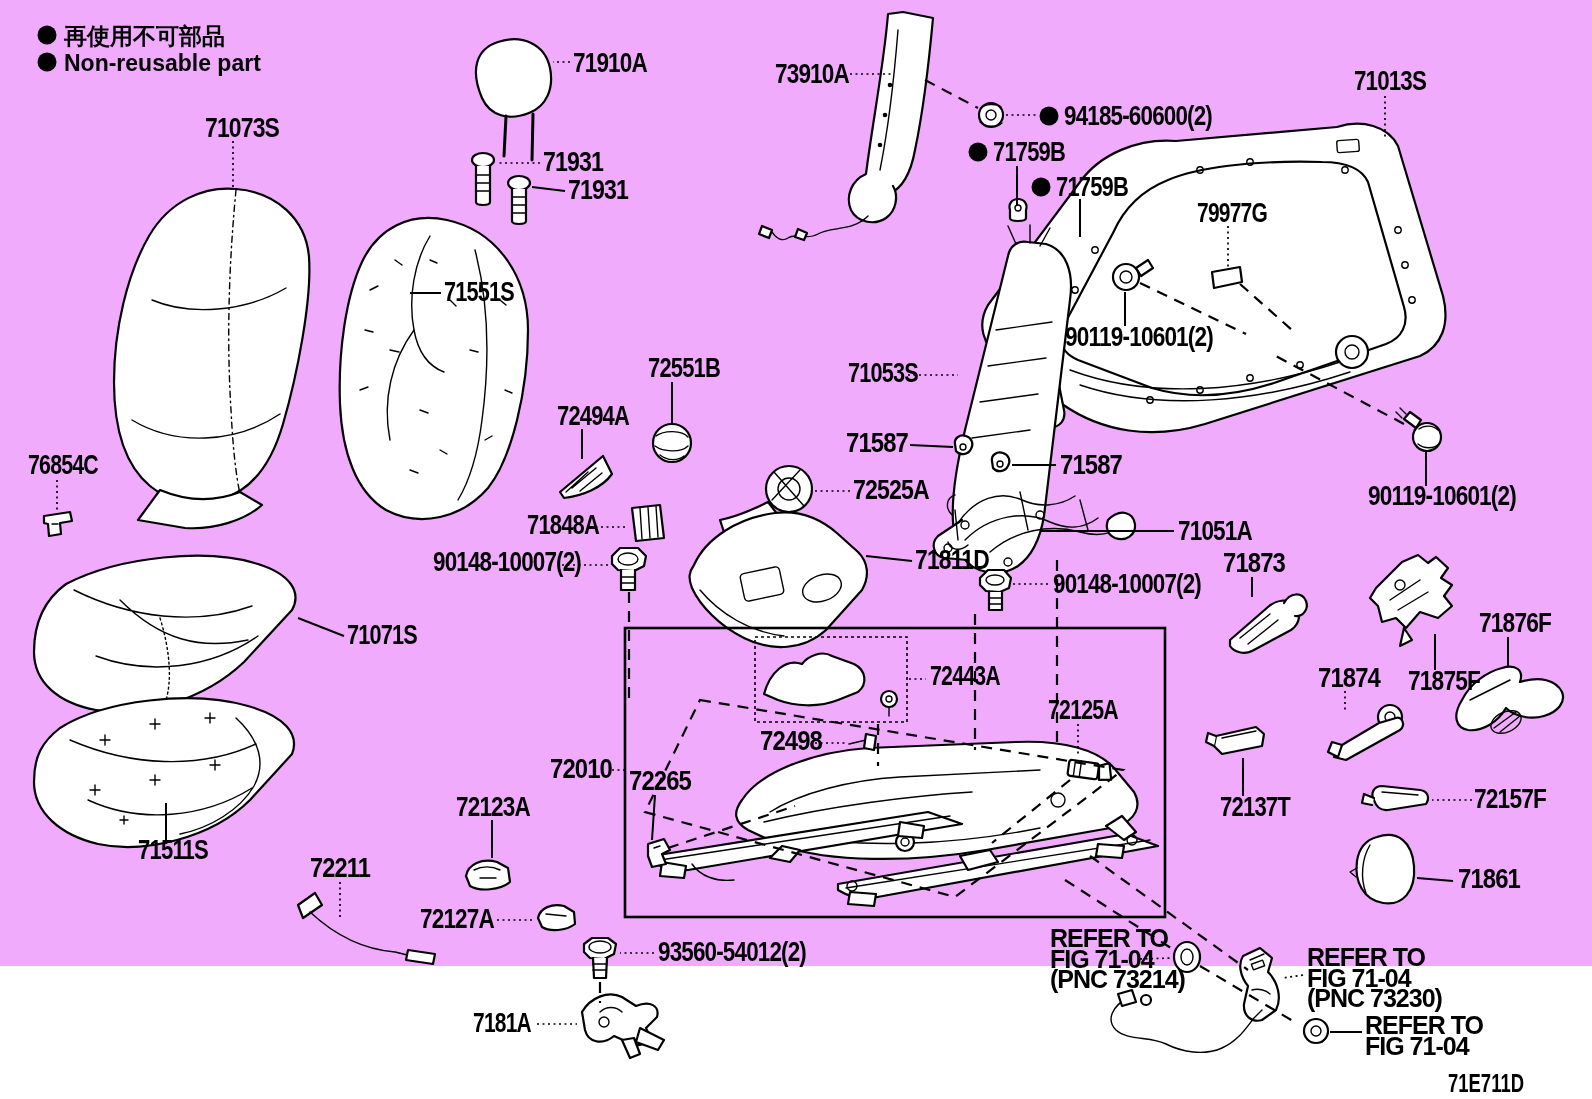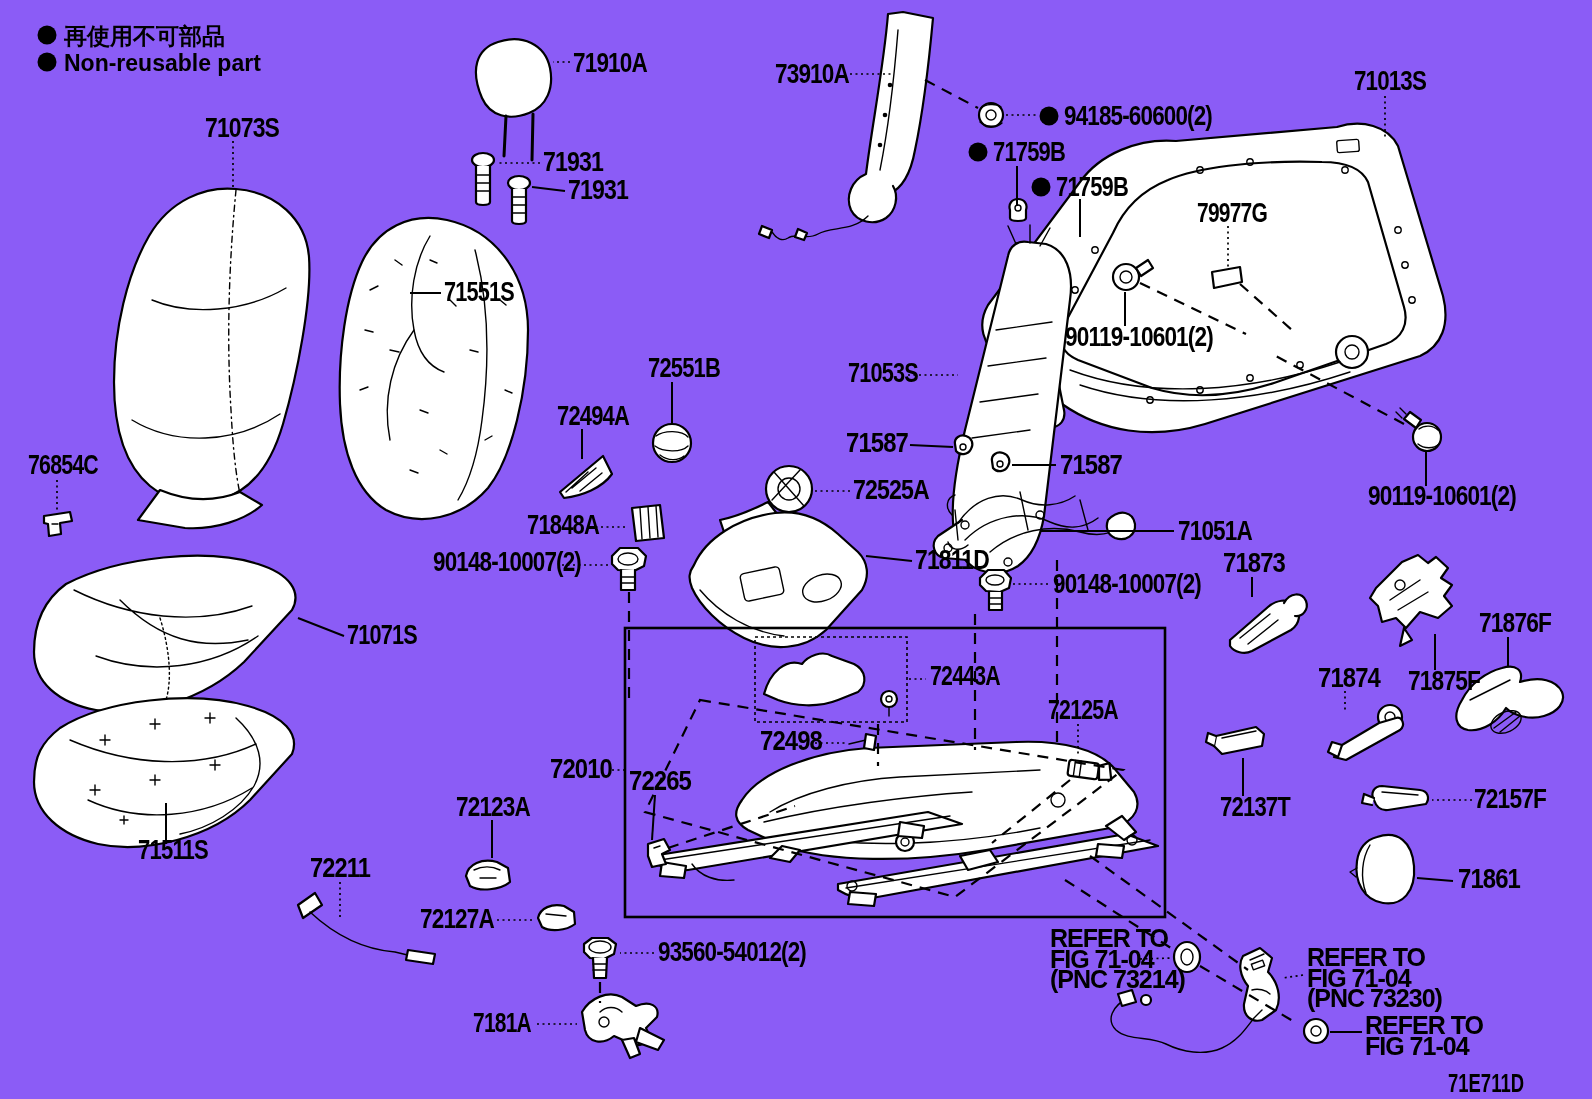--- a/index.html
+++ b/index.html
@@ -1,17 +1,17 @@
 <!DOCTYPE html>
 <html><head>
 <meta charset="utf-8">
 <style>
   html,body{margin:0;padding:0;background:#ffffff;}
   body{width:1592px;height:1099px;overflow:hidden;font-family:"Liberation Sans",sans-serif;}
-  .stage{position:relative;width:1592px;height:1099px;background:#8b5cf6;}
+  .stage{position:relative;width:1592px;height:966px;background:#f0abfc;}
   svg{display:block;}
   .outline{fill:#fff;stroke:#000;stroke-width:2.2;stroke-linejoin:round;stroke-linecap:round;}
   .thin{fill:none;stroke:#000;stroke-width:1.4;stroke-linejoin:round;stroke-linecap:round;}
   .thick{fill:none;stroke:#000;stroke-width:3;stroke-linecap:round;}
   .ld{fill:none;stroke:#000;stroke-width:1.7;stroke-dasharray:2 3.5;}  
   .ls{fill:none;stroke:#000;stroke-width:2;}                            
   .lc{fill:none;stroke:#000;stroke-width:2.2;stroke-dasharray:11 8;}    
   .box{fill:none;stroke:#000;stroke-width:2.6;}
   .dotbox{fill:none;stroke:#000;stroke-width:1.6;stroke-dasharray:3 3;}
   .plabel{font-family:"Liberation Sans",sans-serif;font-weight:bold;font-size:27px;

